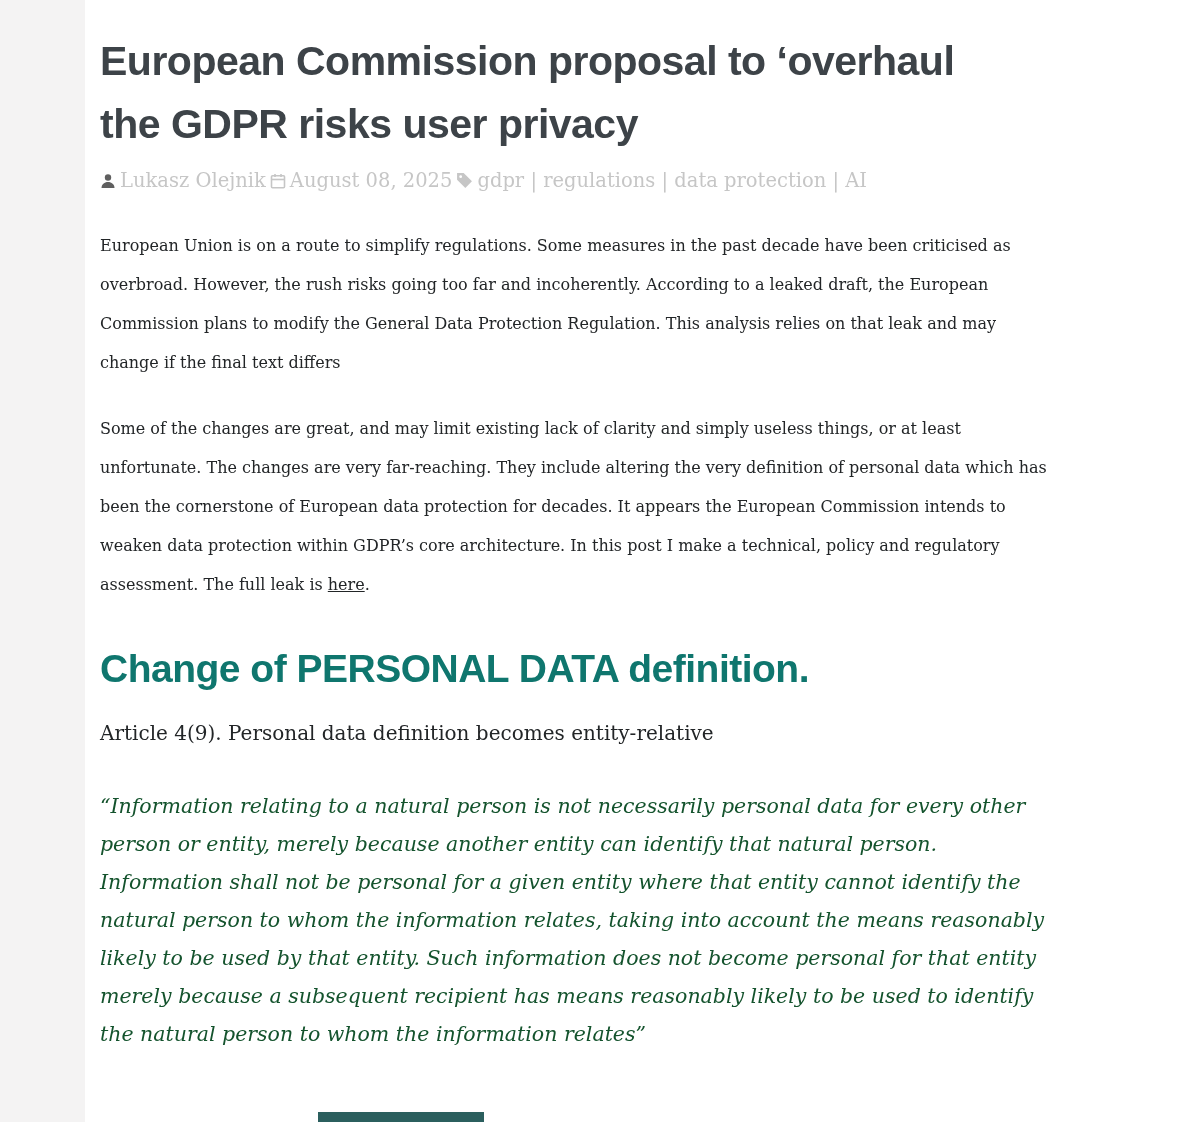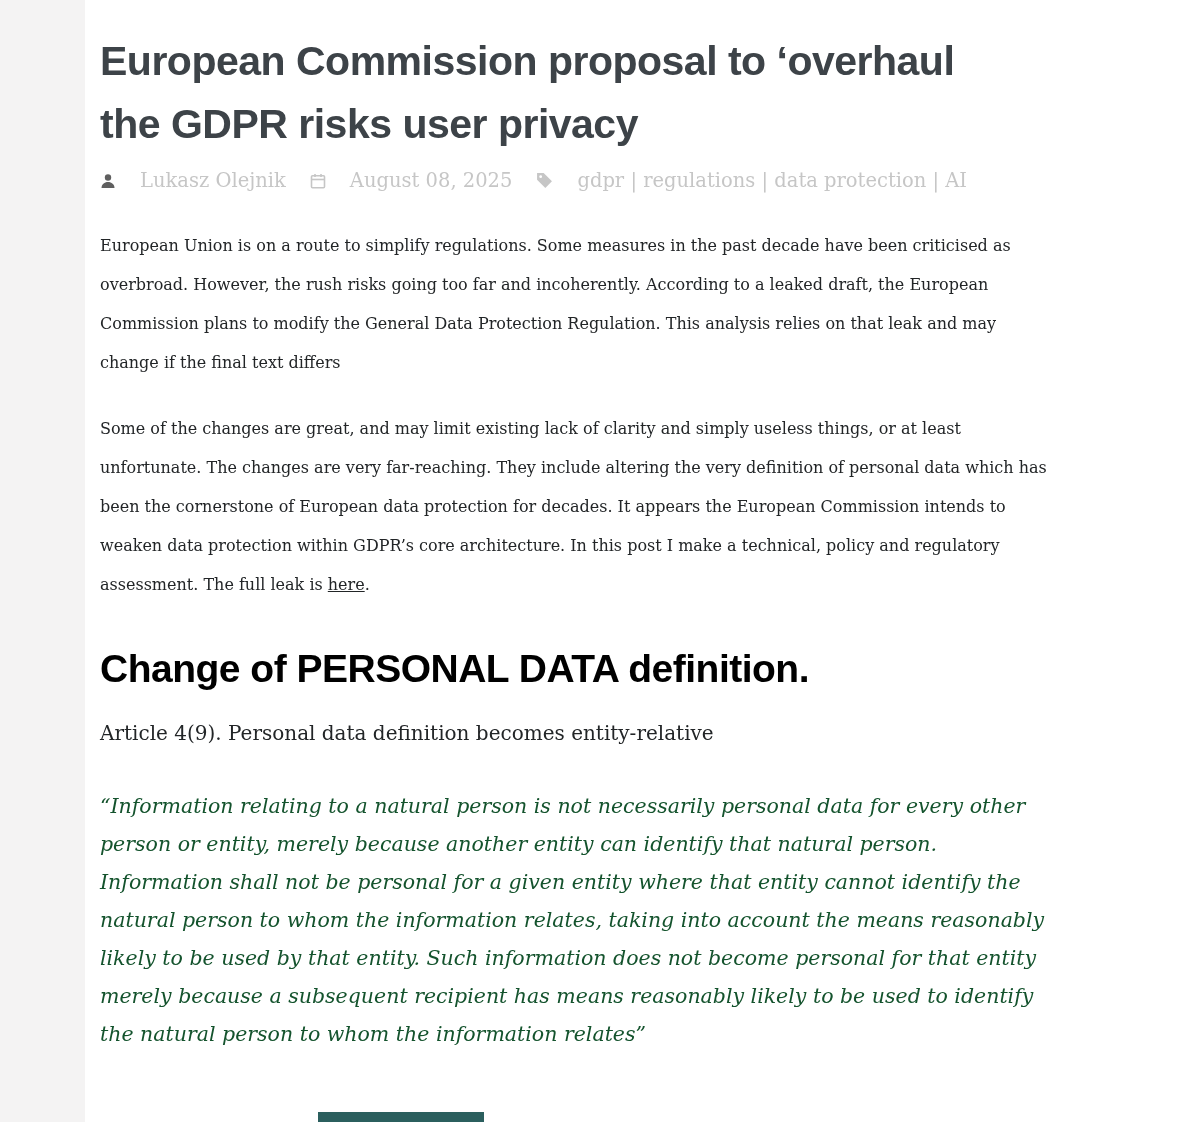--- a/index.html
+++ b/index.html
@@ -23,21 +23,21 @@
     font-family: "Liberation Sans", sans-serif;
     font-weight: 700;
     font-size: 41px;
     line-height: 63px;
     color: #3d4348;
     max-width: 880px;
     letter-spacing: -0.5px;
   }
   .meta {
     display: flex; align-items: center;
-    gap: 24px;
+    gap: 4px;
     margin-top: 13px;
     color: #c6c6c6;
     font-size: 19.5px;
     white-space: nowrap;
   }
   .meta .icon { display: inline-flex; align-items: center; }
   .meta svg { display: block; }
   .body-text {
     margin-top: 34px;
     font-size: 16px;
@@ -48,21 +48,21 @@
   a.inline-link {
     color: inherit;
     text-decoration: underline;
     cursor: pointer;
   }
   h2.section-heading {
     font-family: "Liberation Sans", sans-serif;
     font-weight: 700;
     font-size: 39px;
     line-height: 1.2;
-    color: #000000;
+    color: #0f766e;
     margin-top: 42px;
     letter-spacing: -0.5px;
   }
   .subheading {
     margin-top: 28px;
     font-size: 20px;
     color: #222527;
   }
   .quote {
     margin-top: 42px;

